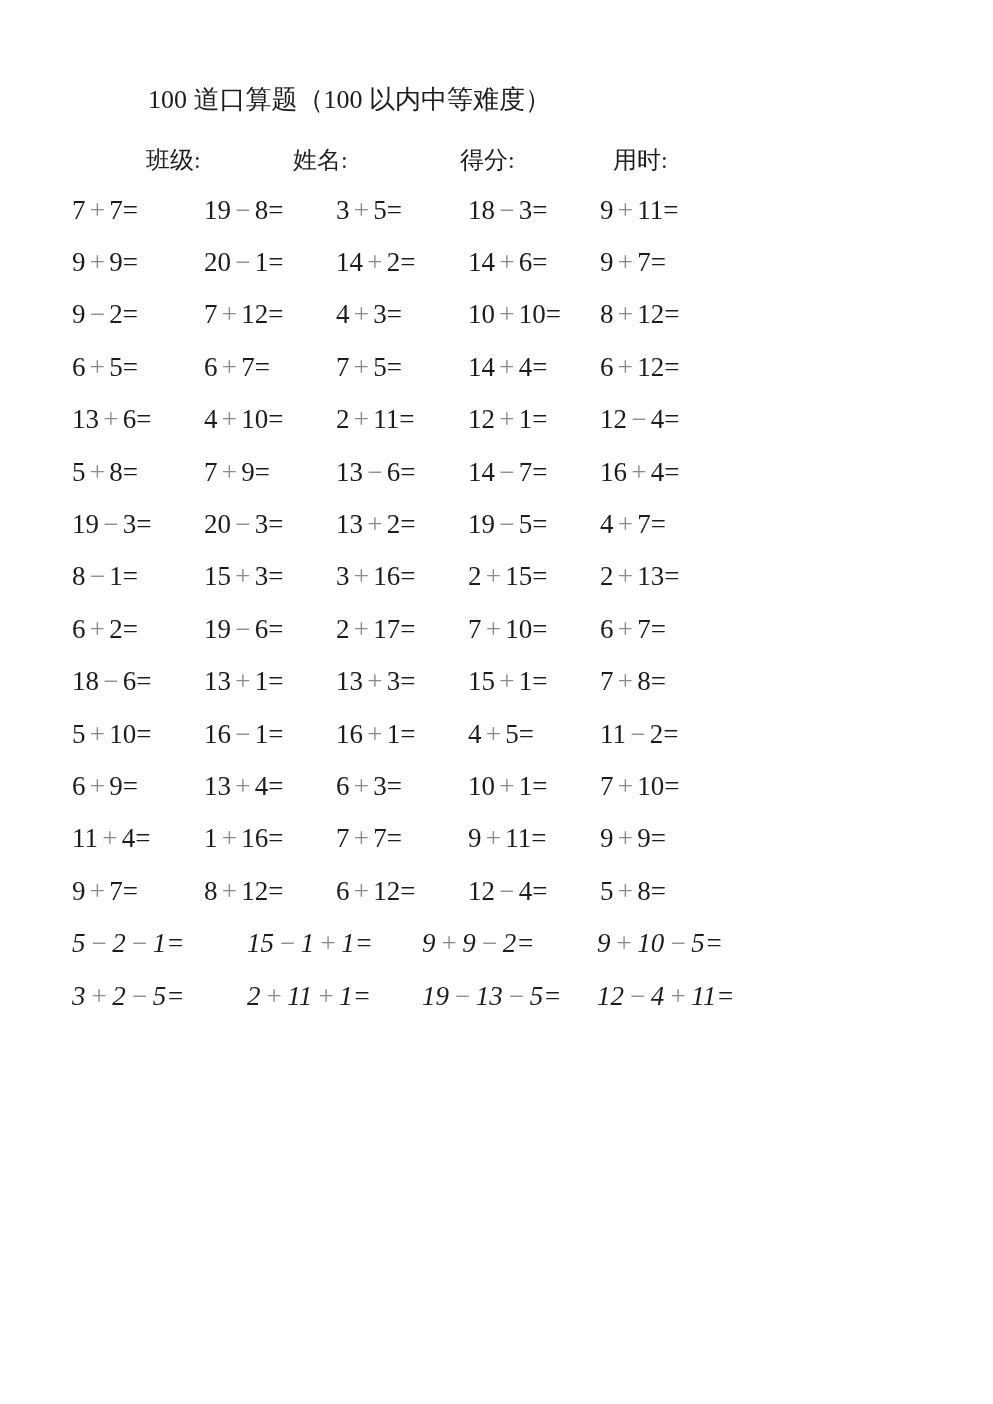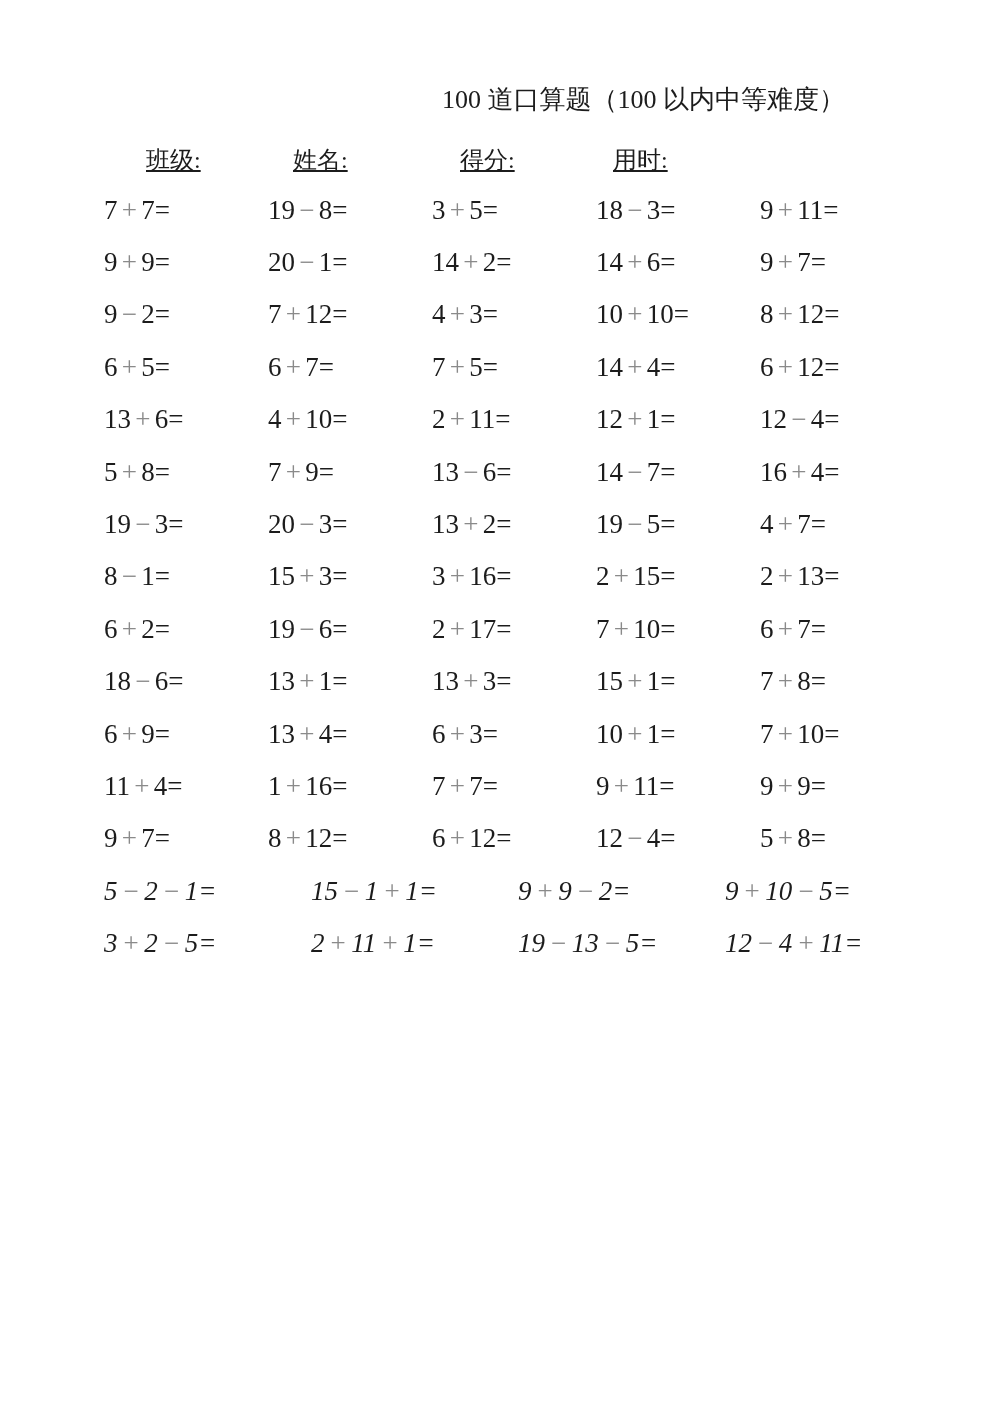--- a/index.html
+++ b/index.html
@@ -18,44 +18,42 @@
     overflow: hidden;
   }
   .page {
     position: relative;
     width: 993px;
     height: 1404px;
     background: var(--bg);
   }
   .title {
     margin: 86px 148px 0 148px;
-    text-align: right;
+    text-align: left;
     font-size: 26px;
     line-height: 28px;
     color: var(--ink);
     white-space: nowrap;
   }
   .fields {
     margin: 32px 0 0 146px;
     display: grid;
     grid-template-columns: 147px 167px 153px auto;
     font-size: 24px;
     line-height: 28px;
     color: var(--ink);
-    text-decoration: underline;
   }
   .problems {
     margin-top: 10px;
   }
   .prow {
-    margin-left: 104px;
+    margin-left: 72px;
     height: 52.4px;
     display: grid;
     align-items: center;
-    gap: 32px;
   }
   .cols5 { grid-template-columns: repeat(5, 132px); }
   .cols4 { grid-template-columns: repeat(4, 175px); font-style: italic; }
   .problem {
     font-size: 27px;
     line-height: 1;
     white-space: nowrap;
     color: var(--ink);
   }
   .op {
@@ -142,20 +140,27 @@
         <span class="problem">6<span class="op">+</span>7=</span>
       </div>
       <div class="prow cols5">
         <span class="problem">18<span class="op">−</span>6=</span>
         <span class="problem">13<span class="op">+</span>1=</span>
         <span class="problem">13<span class="op">+</span>3=</span>
         <span class="problem">15<span class="op">+</span>1=</span>
         <span class="problem">7<span class="op">+</span>8=</span>
       </div>
       <div class="prow cols5">
+        <span class="problem">5<span class="op">+</span>10=</span>
+        <span class="problem">16<span class="op">−</span>1=</span>
+        <span class="problem">16<span class="op">+</span>1=</span>
+        <span class="problem">4<span class="op">+</span>5=</span>
+        <span class="problem">11<span class="op">−</span>2=</span>
+      </div>
+      <div class="prow cols5">
         <span class="problem">6<span class="op">+</span>9=</span>
         <span class="problem">13<span class="op">+</span>4=</span>
         <span class="problem">6<span class="op">+</span>3=</span>
         <span class="problem">10<span class="op">+</span>1=</span>
         <span class="problem">7<span class="op">+</span>10=</span>
       </div>
       <div class="prow cols5">
         <span class="problem">11<span class="op">+</span>4=</span>
         <span class="problem">1<span class="op">+</span>16=</span>
         <span class="problem">7<span class="op">+</span>7=</span>

